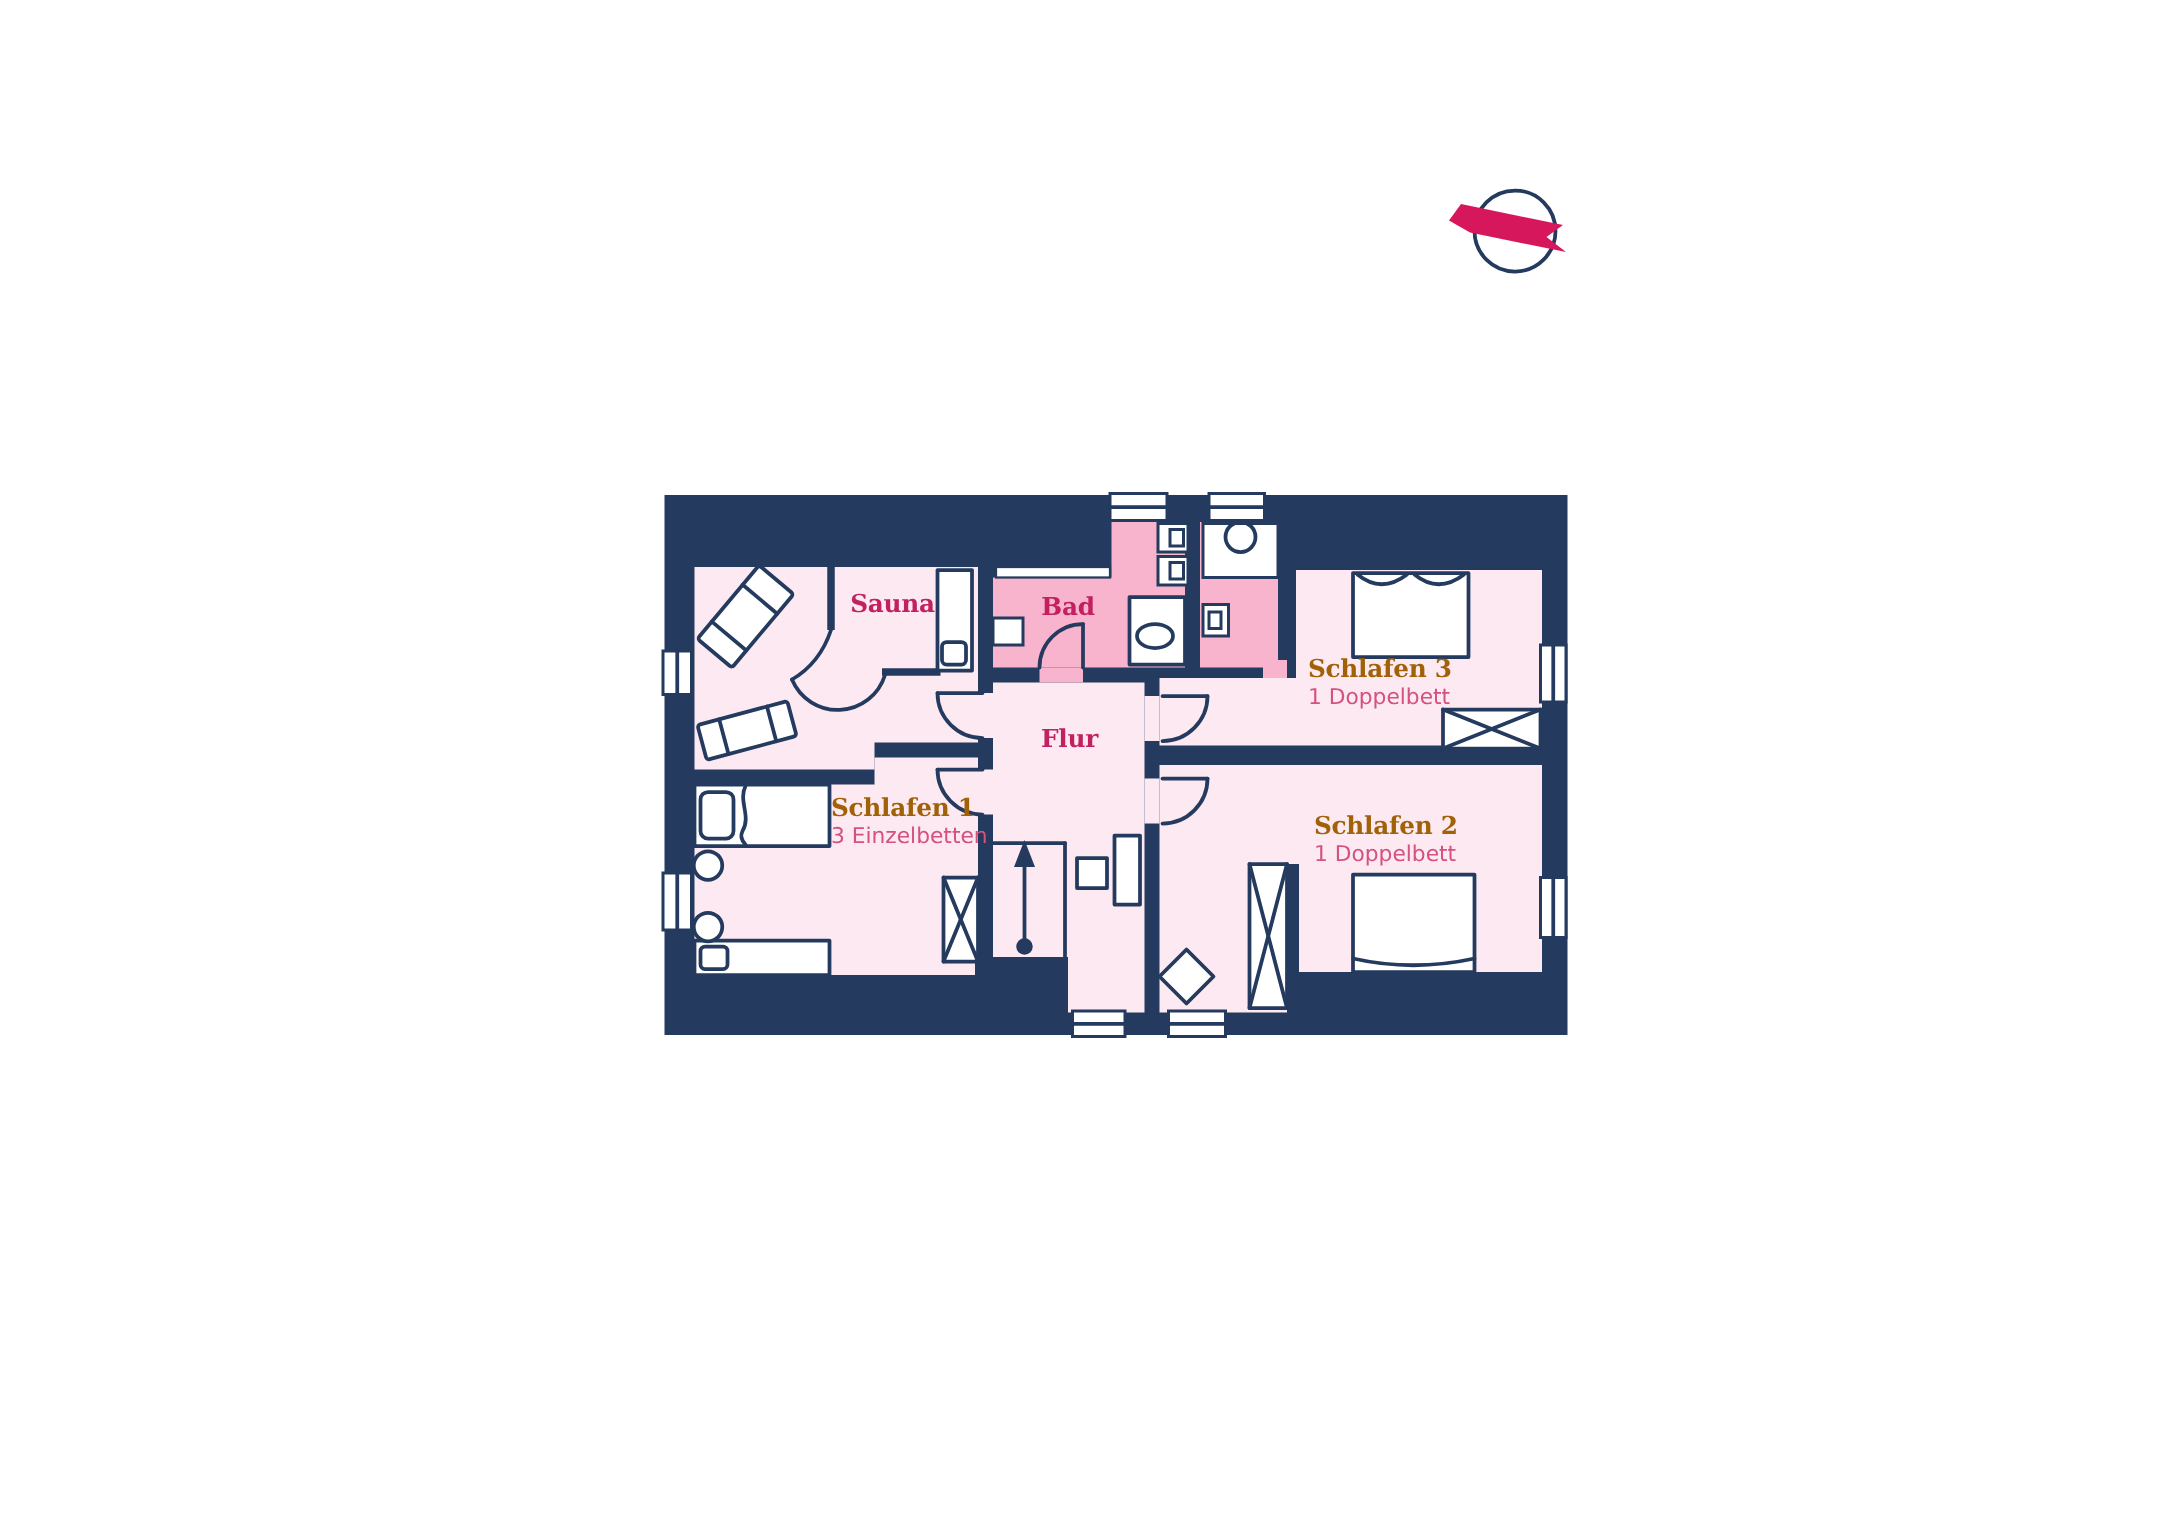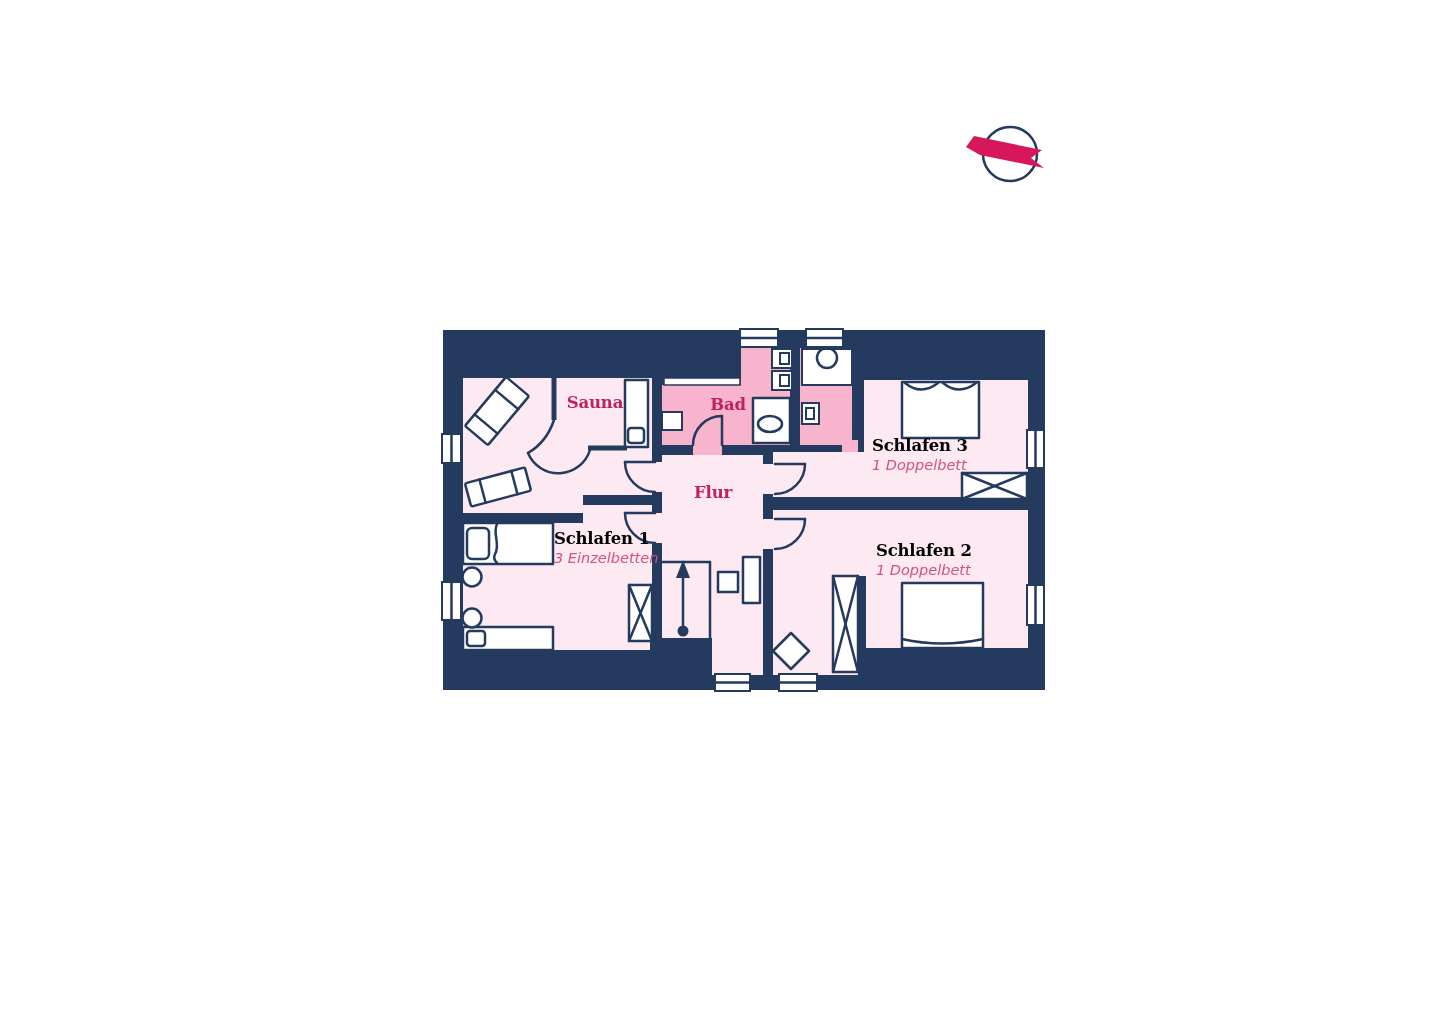--- a/index.html
+++ b/index.html
@@ -18,23 +18,23 @@
   .navyfill{fill:#243a5e;stroke:none;}
   .ribbon{fill:#d6175c;stroke:none;}
   .circle-outline{fill:none;stroke:#243a5e;stroke-width:2.5;}
 
   
   .room-label{position:absolute;font-family:"DejaVu Serif","Liberation Serif",serif;
               font-weight:700;font-size:16.5px;letter-spacing:-0.2px;color:#c2205f;white-space:nowrap;}
   .centered{transform:translateX(-50%);}
   .label-block{position:absolute;white-space:nowrap;}
   .room-title{font-family:"DejaVu Serif","Liberation Serif",serif;font-weight:700;
-              font-size:16.5px;letter-spacing:-0.2px;color:#000000;line-height:1.1;}
+              font-size:16.5px;letter-spacing:-0.2px;color:#a16207;line-height:1.1;}
   .room-sub{font-family:"DejaVu Sans","Liberation Sans",sans-serif;font-size:14.5px;
-            color:#d5527e;line-height:1.2;margin-top:2px;font-style:italic;}
+            color:#d5527e;line-height:1.2;margin-top:2px;}
 </style>
 </head>
 <body>
 
 <div class="canvas">
 
   <svg class="plan-svg" width="1440" height="1018" viewBox="0 0 1440 1018">
 
     <g>
       <circle class="circle-outline" cx="1010" cy="154" r="27"></circle>
@@ -196,21 +196,21 @@
       </g>
       <g>
         <rect class="furn-thin" x="779" y="674" width="38" height="17"></rect>
           <line class="ln" x1="779" y1="682.5" x2="817" y2="682.5" stroke-width="2"></line>
       </g>
     </g>
   </svg>
 
   <div class="room-label centered" style="left:595px;top:393px">Sauna</div>
 
-  <div class="room-label centered" style="left:728px;top:395px">Bad</div>
+  <div class="room-label centered" style="left:712px;top:395px">Bad</div>
 
   <div class="room-label centered" style="left:713px;top:483px">Flur</div>
 
   <div class="label-block" style="left:872px;top:437px">
     <div class="room-title">Schlafen 3</div>
     <div class="room-sub">1 Doppelbett</div>
   </div>
 
   <div class="label-block" style="left:876px;top:542px">
     <div class="room-title">Schlafen 2</div>

